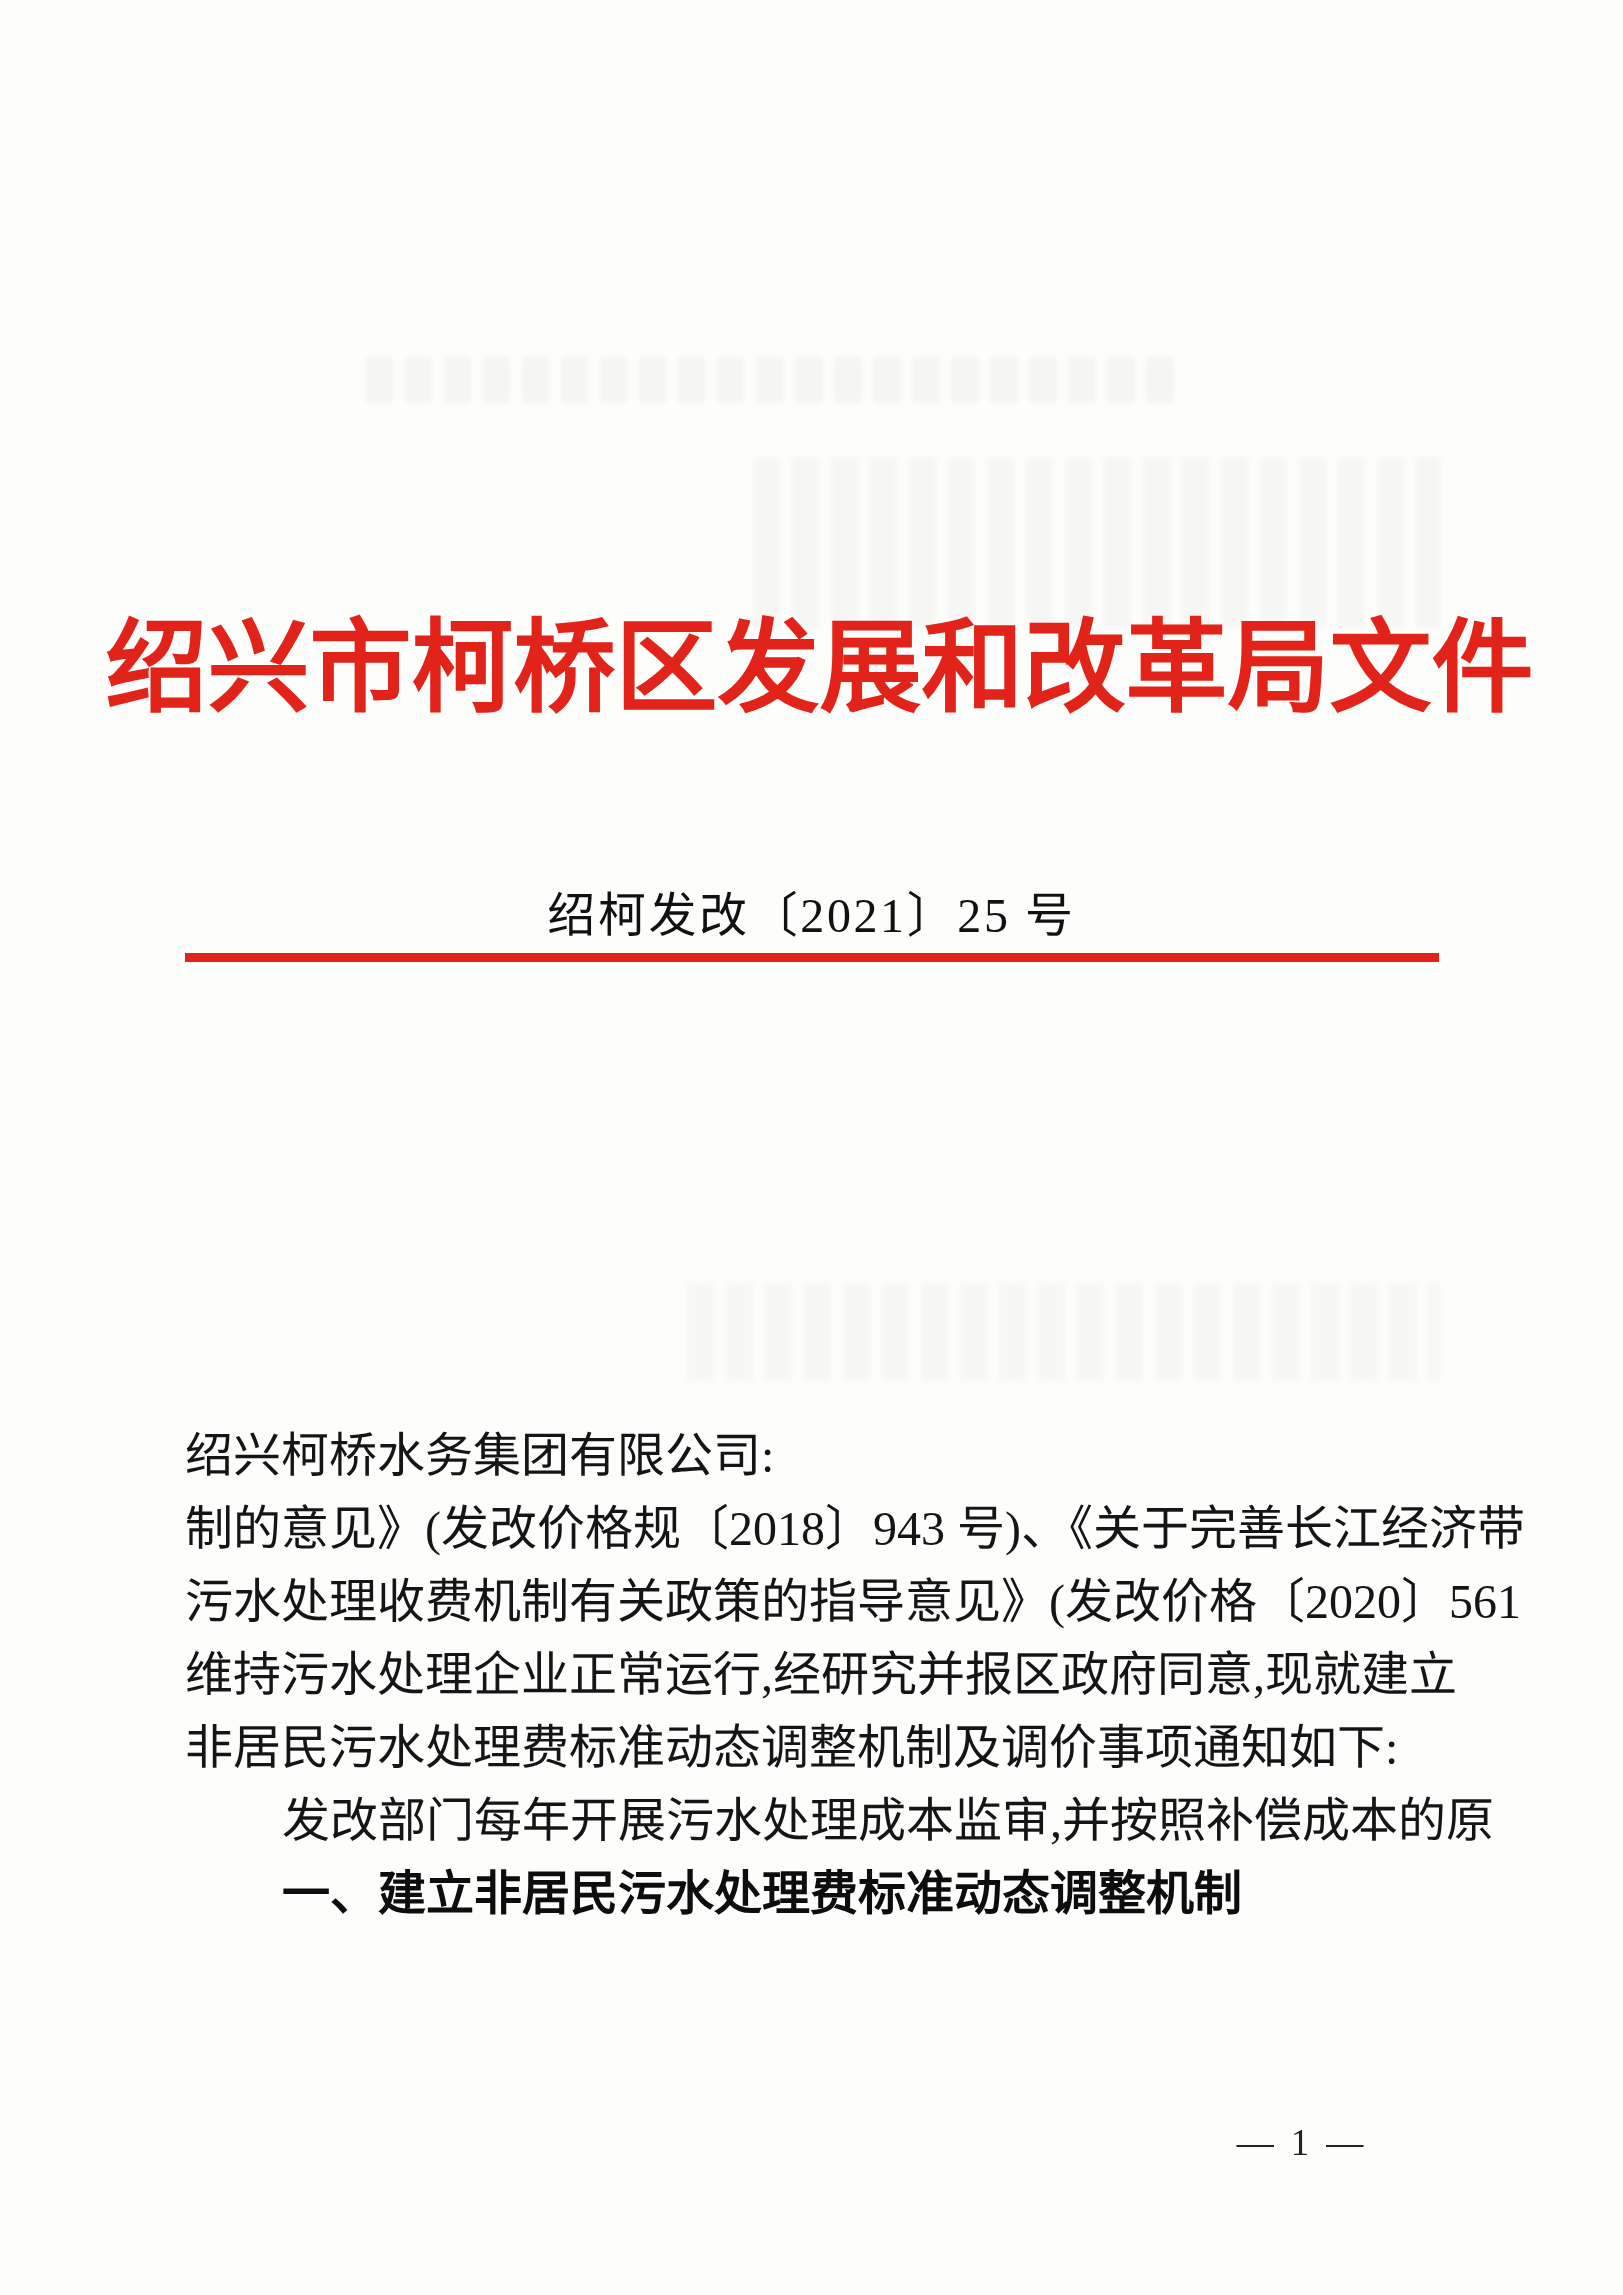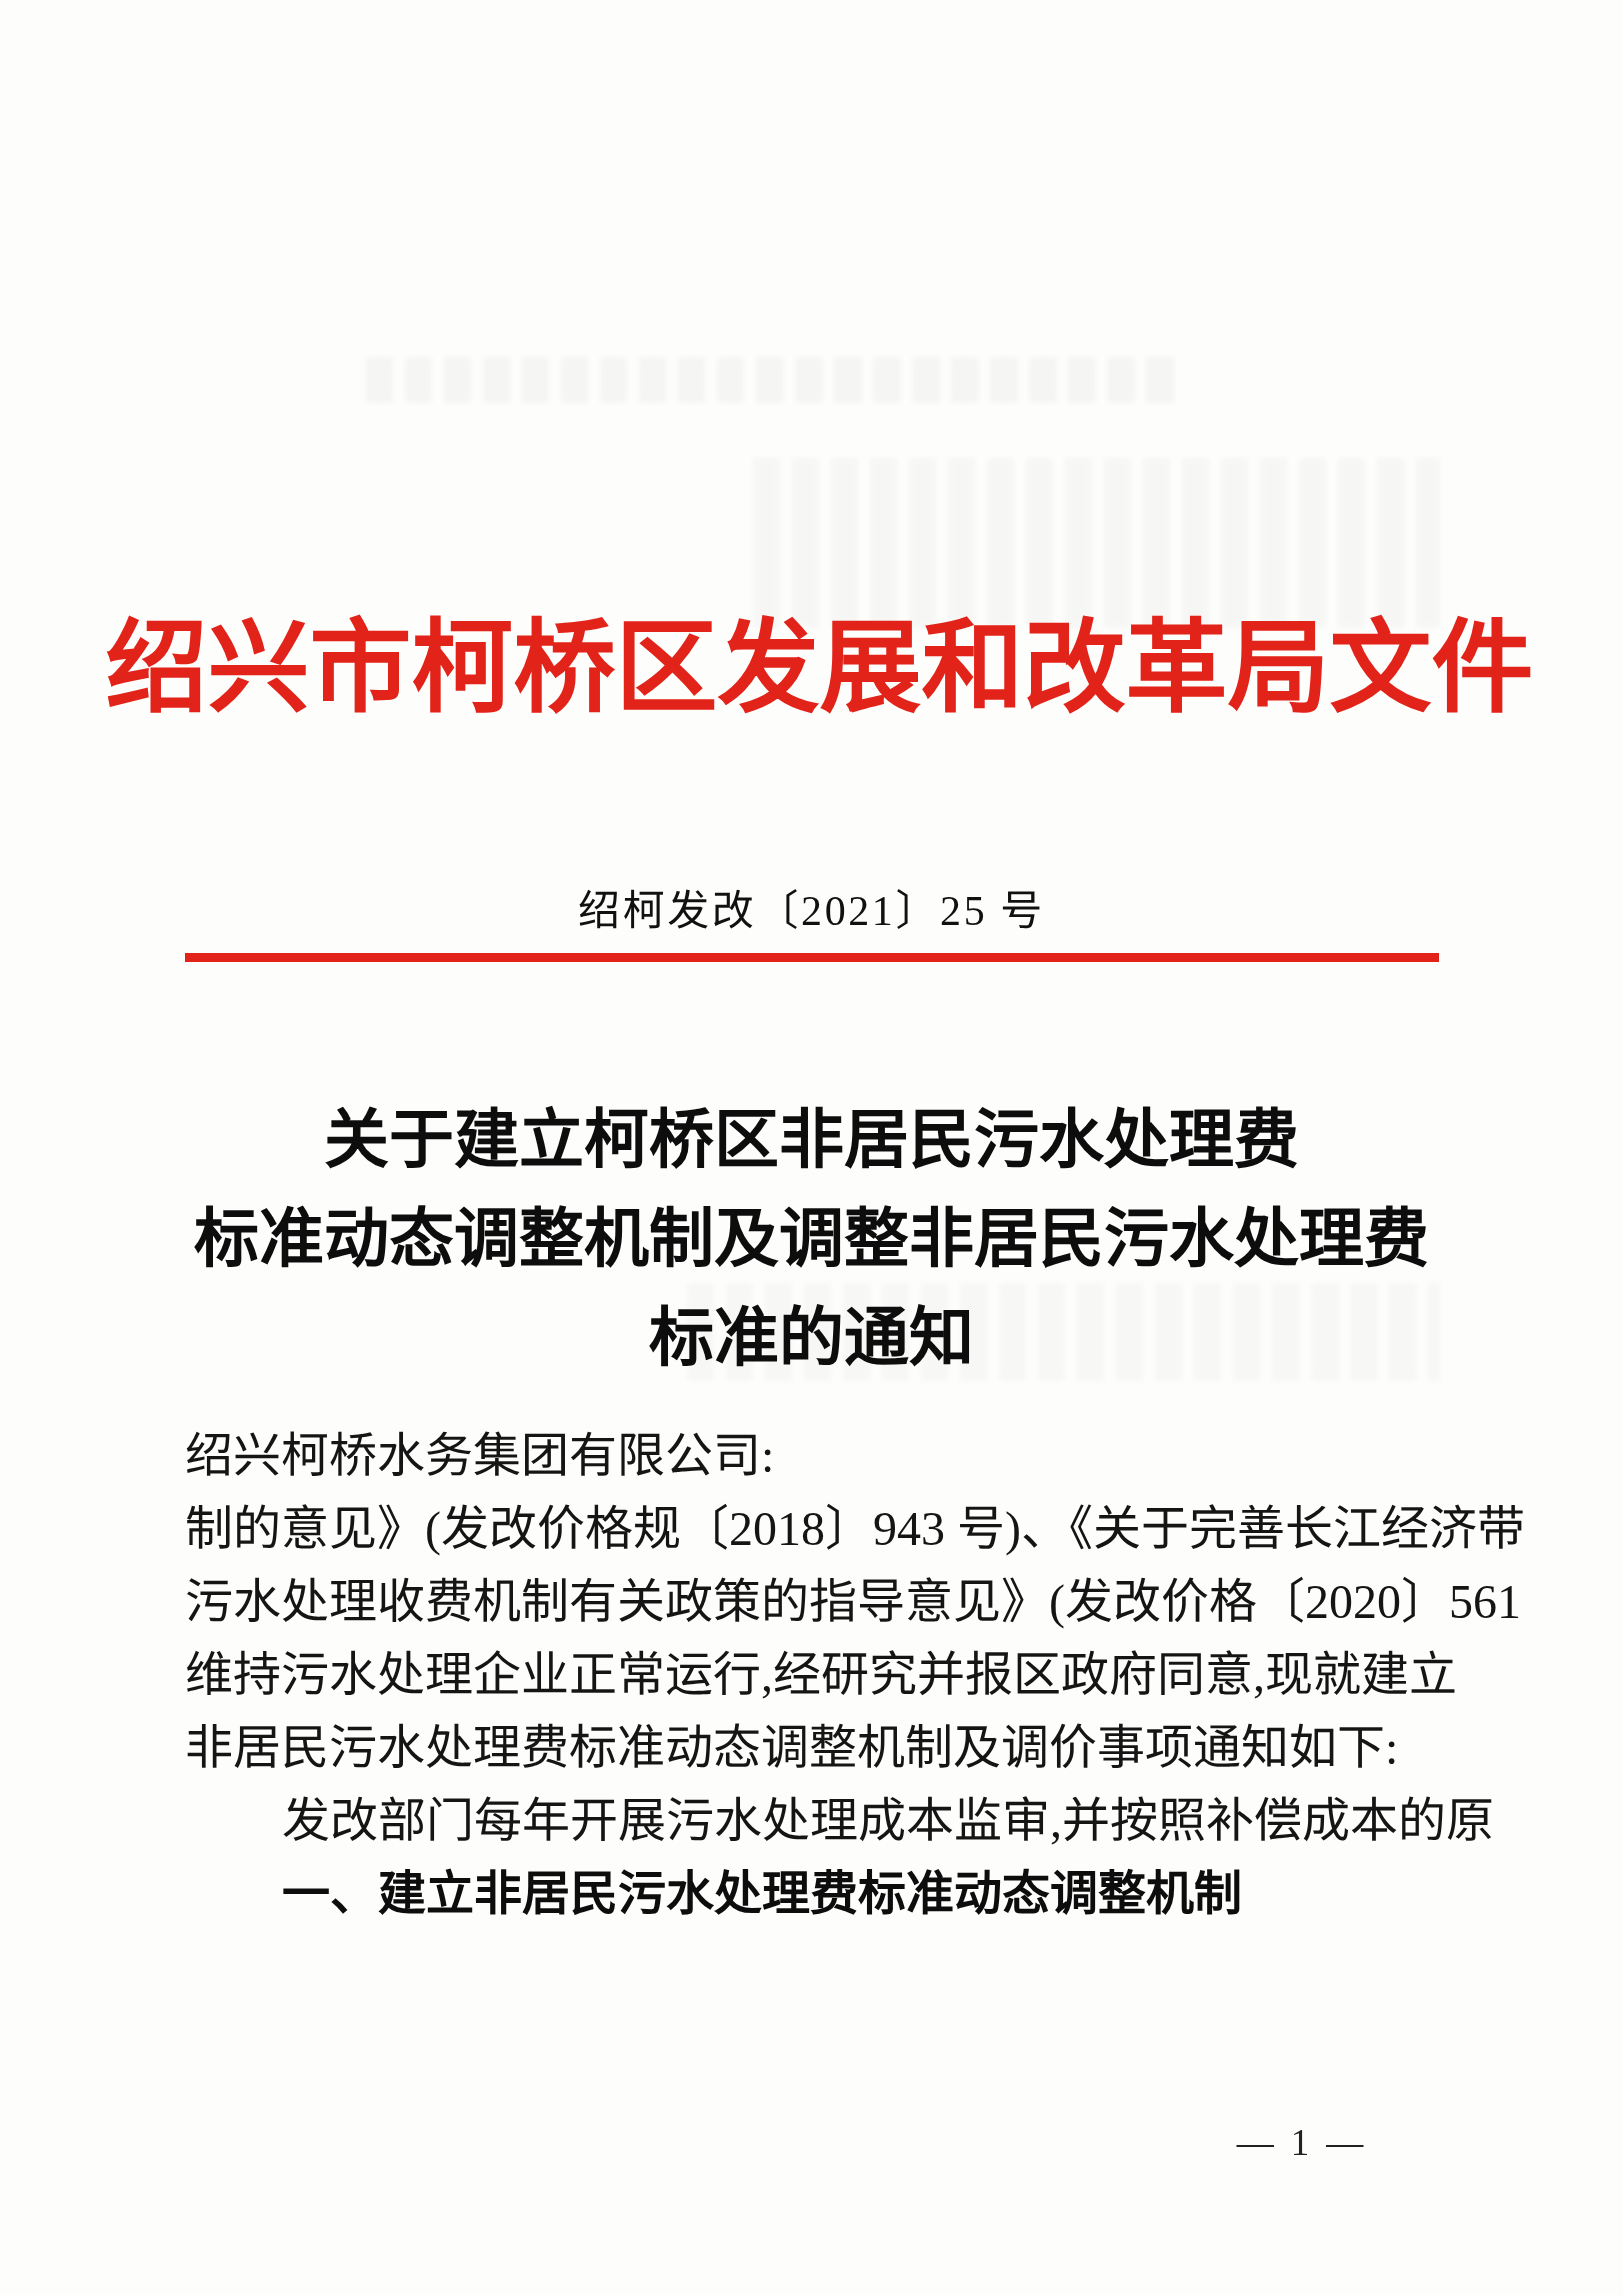--- a/index.html
+++ b/index.html
@@ -46,21 +46,21 @@
     letter-spacing: 0px;
     white-space: nowrap;
   }
 
   .doc-number {
     position: absolute;
     left: 0;
     top: 876px;
     width: 100%;
     text-align: center;
-    font-size: 42px;
+    font-size: 48px;
     letter-spacing: 2.6px;
     color: #111;
     white-space: nowrap;
   }
 
   .red-line {
     position: absolute;
     left: 185px;
     top: 953px;
     width: 1254px;
@@ -123,25 +123,20 @@
   <div class="bleed bleed-1"></div>
   <div class="bleed bleed-2"></div>
   <div class="bleed bleed-3"></div>
 
   <h1 class="agency-title">绍兴市柯桥区发展和改革局文件</h1>
 
   <div class="doc-number">绍柯发改〔2021〕25 号</div>
 
   <hr class="red-line">
 
-  <h2 class="doc-title">
-    <span class="t-line">关于建立柯桥区非居民污水处理费</span>
-    <span class="t-line">标准动态调整机制及调整非居民污水处理费</span>
-    <span class="t-line">标准的通知</span>
-  </h2>
 
   <div class="body-text">
     <span class="line">绍兴柯桥水务集团有限公司:</span>
 
     <span class="line">制的意见》(发改价格规〔2018〕943 号)、《关于完善长江经济带</span>
     <span class="line">污水处理收费机制有关政策的指导意见》(发改价格〔2020〕561</span>
     <span class="line">维持污水处理企业正常运行,经研究并报区政府同意,现就建立</span>
     <span class="line">非居民污水处理费标准动态调整机制及调价事项通知如下:</span>
 
     <span class="line indent">发改部门每年开展污水处理成本监审,并按照补偿成本的原</span>

